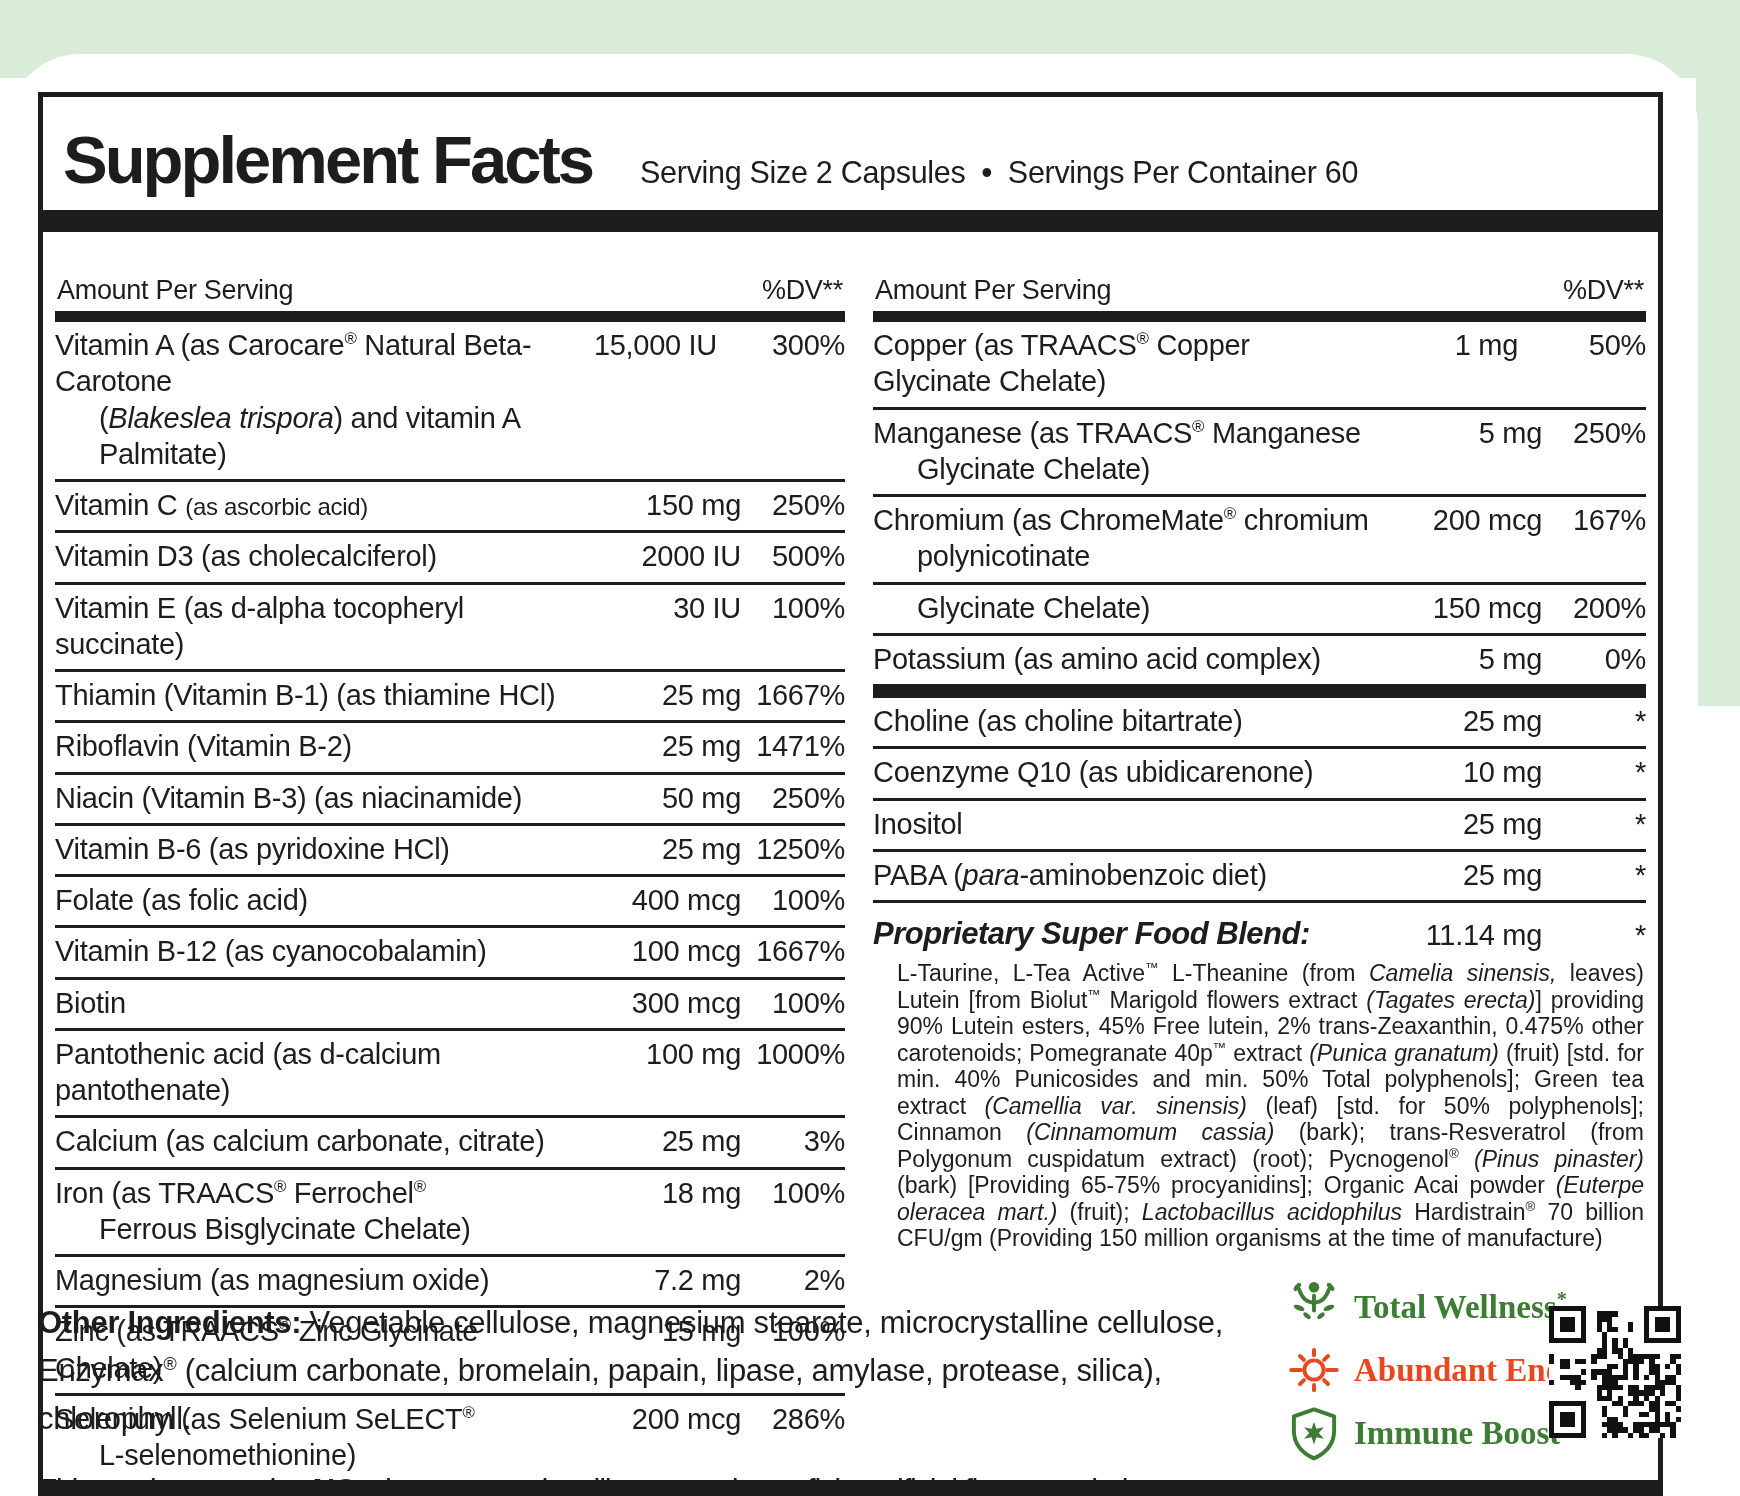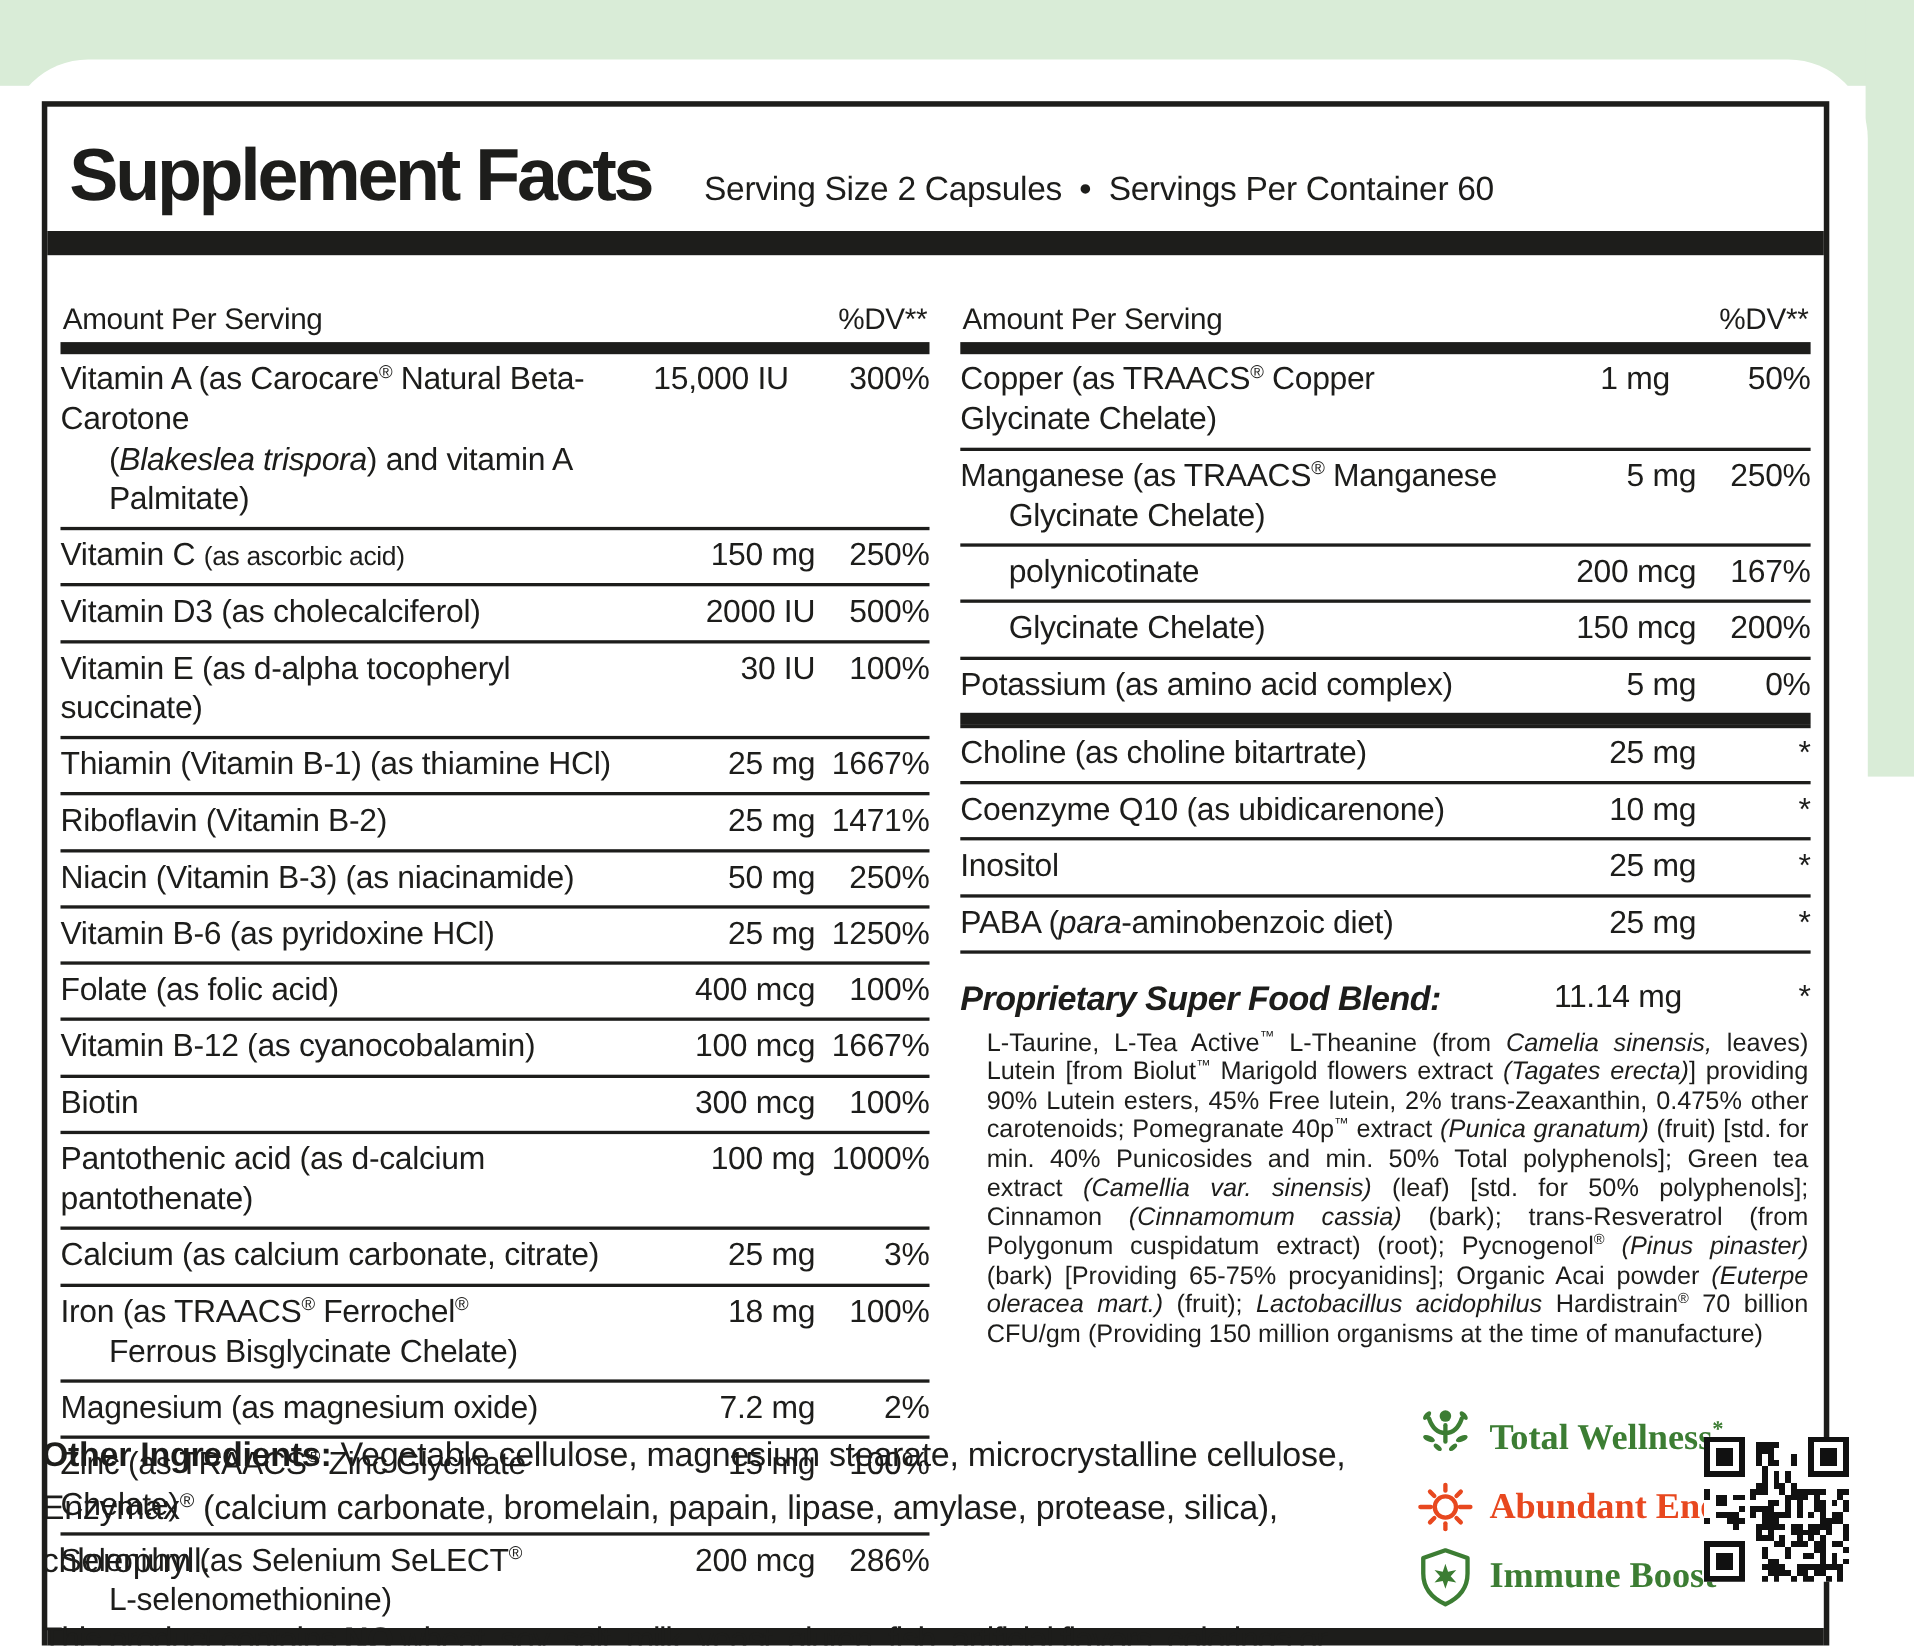--- a/index.html
+++ b/index.html
@@ -33,21 +33,21 @@
   [data-rows] .row:first-child{border-top:none;gap:24px;}
   .row-name{flex:1 1 auto;padding-right:6px;}
   .row-amt{flex:0 0 auto;min-width:148px;text-align:right;white-space:nowrap;}
   .row-dv{flex:0 0 104px;text-align:right;white-space:nowrap;}
   .line2{padding-left:44px;}
   .sm{font-size:24px;}
   .it{font-style:italic;}
   .bd{font-weight:bold;}
   .sup{font-size:0.62em;vertical-align:super;line-height:0;}
   .reg{font-size:0.58em;vertical-align:super;line-height:0;}
-  .blend-row{display:flex;align-items:flex-start;border-top:3px solid #1d1d1b;padding:23px 0 2px;gap:13px;}
+  .blend-row{display:flex;align-items:flex-end;border-top:3px solid #1d1d1b;padding:13px 0 2px;}
   .blend-title{flex:1 1 auto;font-size:31px;font-weight:bold;font-style:italic;letter-spacing:-0.5px;}
   .blend-amt{flex:0 0 auto;min-width:148px;text-align:right;font-size:29px;}
   .blend-dv{flex:0 0 104px;text-align:right;font-size:29px;}
   .blend-desc{padding:6px 2px 14px 24px;font-size:23px;line-height:26.5px;text-align:justify;letter-spacing:0;}
   .footnote{font-size:30px;padding:12px 18px 18px 20px;}
   
   .footer-block{position:absolute;left:30px;top:1245px;width:1215px;}
   .oi-par{font-size:31px;line-height:1.55;letter-spacing:-0.3px;}
   .contains-par{font-size:31px;margin-top:30px;letter-spacing:-1.3px;}
   .badges{position:absolute;left:1278px;top:1225px;width:300px;}
@@ -223,20 +223,21 @@
             <div class="row">
               <div class="row-name">
                 <div><span>Manganese (as TRAACS<span class="reg">®</span> Manganese</span></div>
                 <div class="line2"><span>Glycinate Chelate)</span></div>
               </div>
               <div class="row-amt">5 mg</div>
               <div class="row-dv">250%</div>
             </div>
             <div class="row">
               <div class="row-name">
+                <div><span>Chromium (as ChromeMate<span class="reg">®</span> chromium</span></div>
                 <div class="line2"><span>polynicotinate</span></div>
               </div>
               <div class="row-amt">200 mcg</div>
               <div class="row-dv">167%</div>
             </div>
             <div class="row">
               <div class="row-name">
                 <div class="line2"><span>Glycinate Chelate)</span></div>
               </div>
               <div class="row-amt">150 mcg</div>

